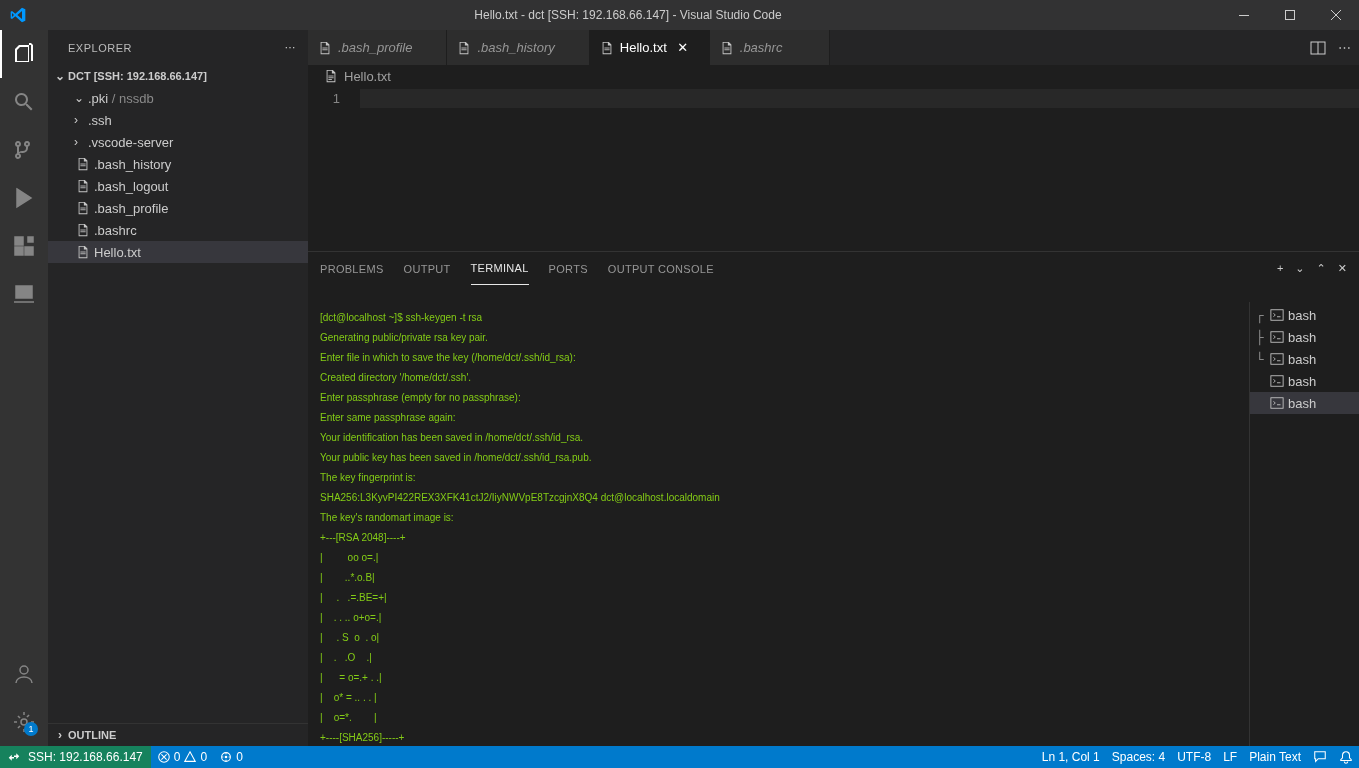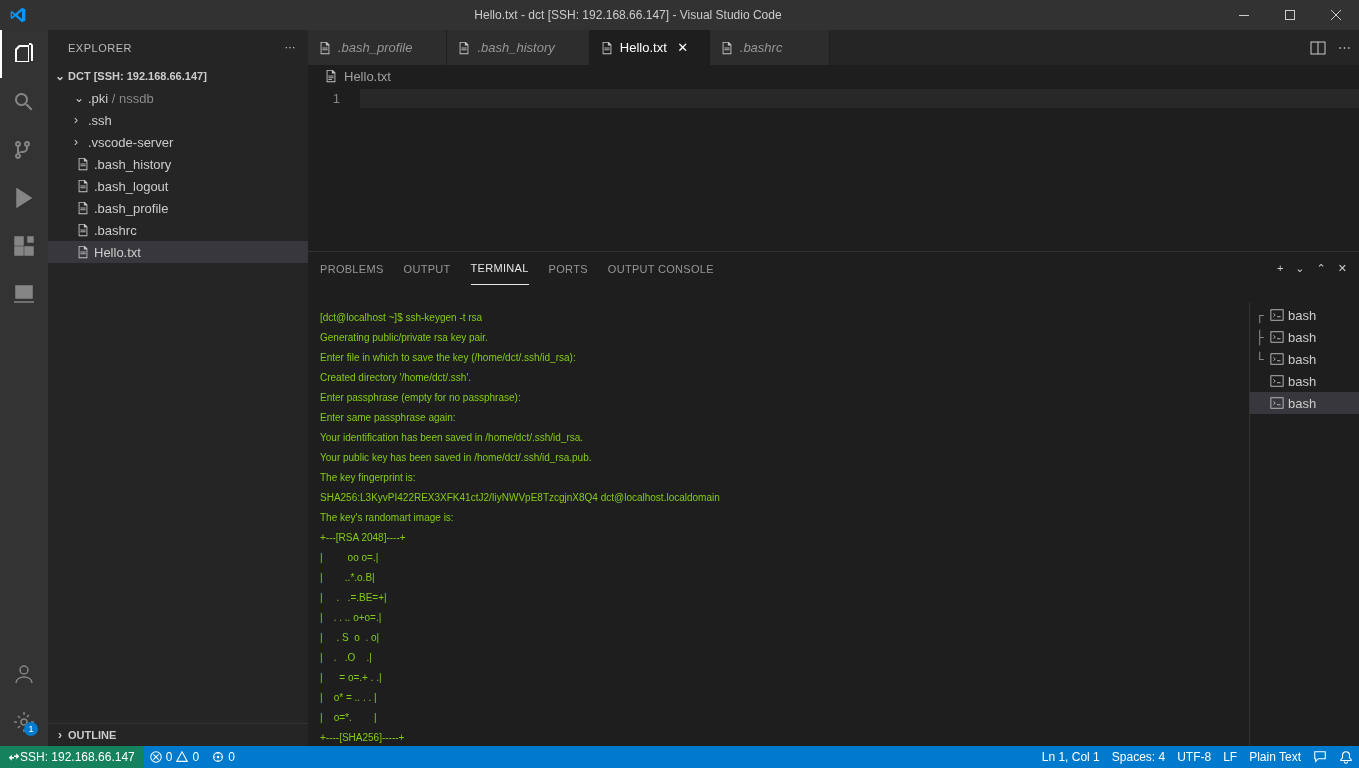--- a/index.html
+++ b/index.html
@@ -72,21 +72,21 @@
 .terminal-output { flex: 1; padding: 6px 12px; font-family: Consolas, monospace; font-size: 10px; line-height: 20px; color: #84cc16; white-space: pre; overflow: auto; }
 .term-list { width: 110px; border-left: 1px solid #333; font-size: 13px; padding-top: 2px; }
 .term-row { height: 22px; display: flex; align-items: center; padding: 0 6px; gap: 4px; cursor: pointer; }
 .term-row.active { background: #37373d; }
 .term-row .tree-char { color: #888; font-family: Consolas, monospace; width: 10px; }
 .term-row .ticon { display: inline-flex; }
 .cursor-block { display: inline-block; width: 7px; height: 14px; background: #cccccc; vertical-align: text-bottom; }
 
 
 .statusbar { height: 22px; background: #007acc; color: #fff; display: flex; align-items: center; font-size: 12px; }
-.statusbar .remote { background: #16825d; height: 22px; padding: 0 8px; display: flex; align-items: center; gap: 0; }
+.statusbar .remote { background: #16825d; height: 22px; padding: 0 8px; display: flex; align-items: center; gap: 8px; }
 .statusbar .sb-item { padding: 0 6px; height: 22px; display: flex; align-items: center; gap: 3px; cursor: pointer; }
 .statusbar .spacer { flex: 1; }
 
 
 svg { display: block; }
 </style>
 </head>
 <body>
 
 <div class="titlebar">

